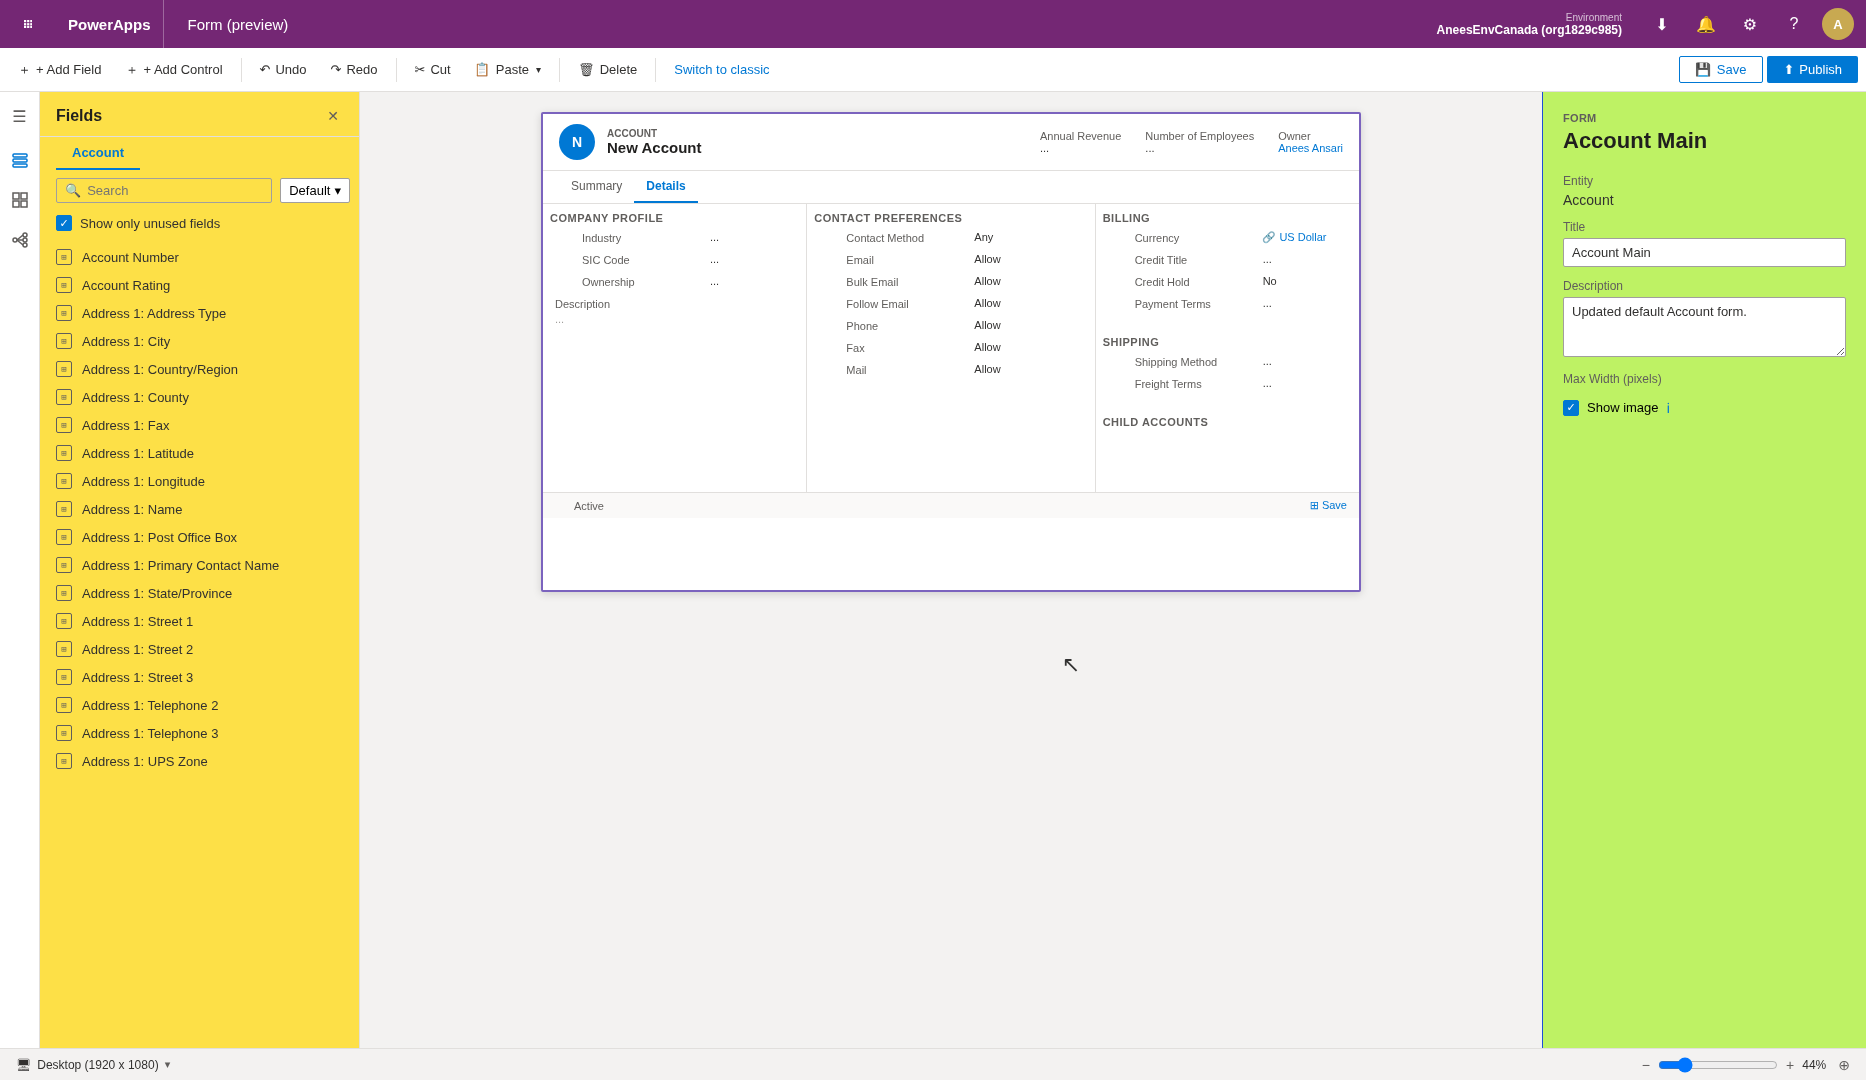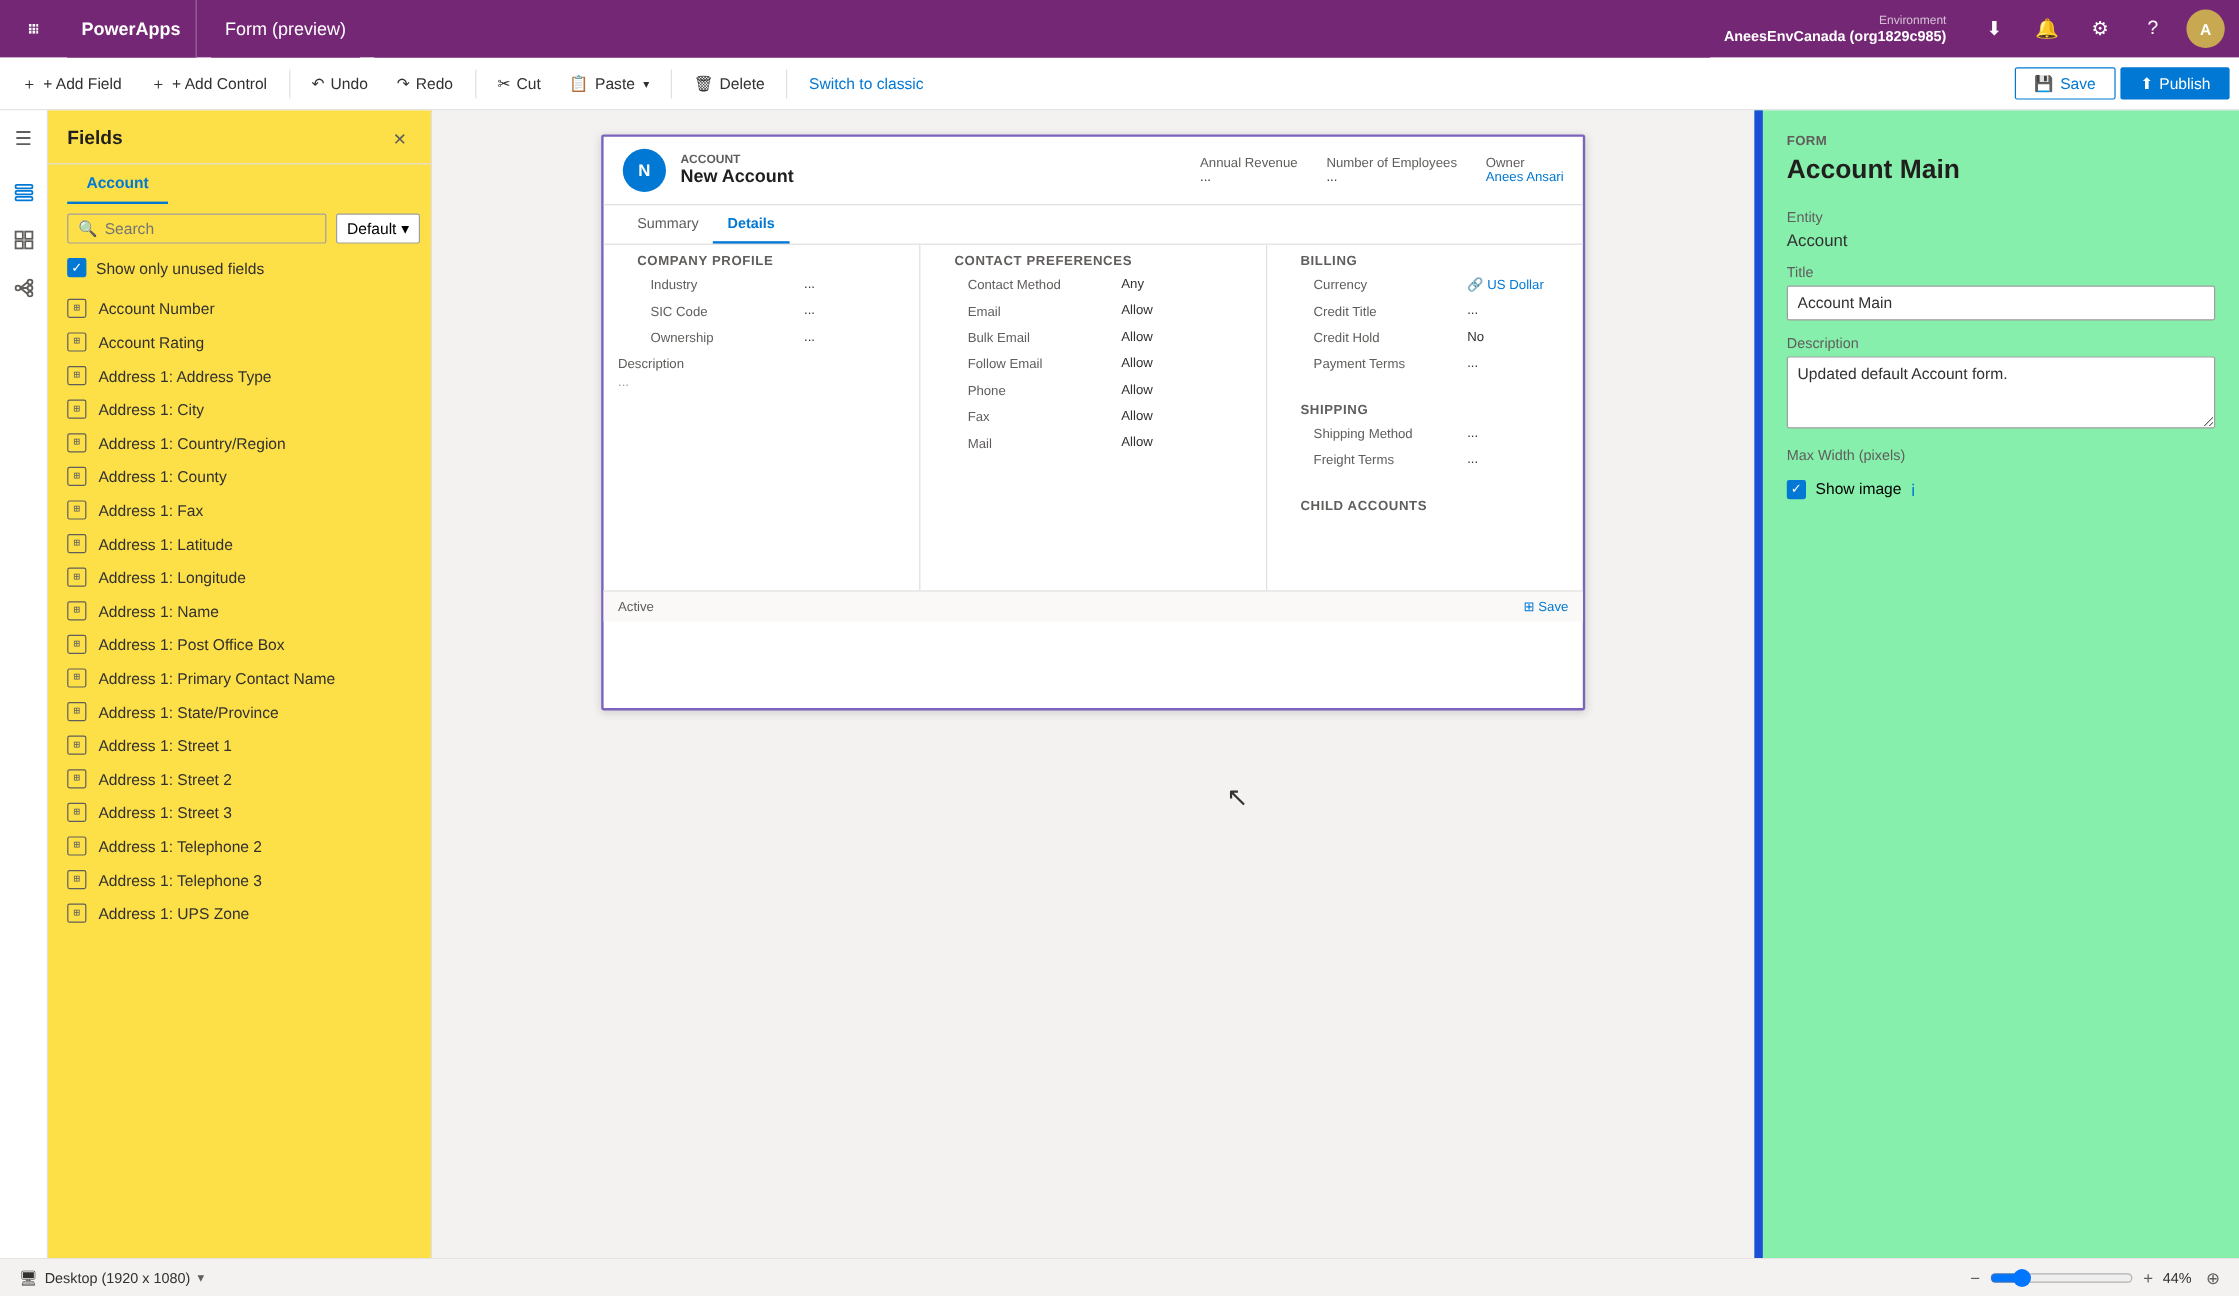--- a/index.html
+++ b/index.html
@@ -136,43 +136,43 @@
     }
     .form-tab {
       padding: 8px 12px; font-size: 12px; cursor: pointer; color: #605e5c; border-bottom: 2px solid transparent;
     }
     .form-tab.active { color: #0078d4; border-bottom-color: #0078d4; font-weight: 600; }
     .form-body { display: flex; gap: 0; padding: 0; }
     .form-section { flex: 1; border-right: 1px solid #e1dfdd; }
     .form-section:last-child { border-right: none; }
     .form-section-header {
       font-size: 11px; font-weight: 700; color: #605e5c; text-transform: uppercase;
-      padding: 8px 28px 4px; letter-spacing: 0.5px;
+      padding: 8px 7px 4px; letter-spacing: 0.5px;
     }
     .form-field-row {
       display: flex; padding: 3px 12px; gap: 8px; min-height: 22px; align-items: flex-start; margin-left: 27px;
     }
     .form-field-label { font-size: 11px; color: #605e5c; width: 120px; flex-shrink: 0; padding-top: 1px; }
     .form-field-value { font-size: 11px; color: #323130; }
     .form-field-value.link { color: #0078d4; cursor: pointer; }
     .form-description-area {
       padding: 4px 12px 8px;
     }
     .form-description-label { font-size: 11px; color: #605e5c; margin-bottom: 3px; }
     .form-description-value { font-size: 11px; color: #a19f9d; }
     .form-footer {
       display: flex; justify-content: space-between; align-items: center;
       padding: 6px 12px; border-top: 1px solid #e1dfdd; background: #faf9f8;
     }
-    .form-footer-label { font-size: 11px; color: #605e5c; }
+    .form-footer-label { font-size: 11px; color: #605e5c; margin-left: 19px; }
     .form-footer-save { font-size: 11px; color: #0078d4; cursor: pointer; }
 
     
     .right-panel {
-      width: 404px; background: #86efac; border-left: 7px solid #1d4ed8;
+      width: 324px; background: #bef264; border-left: 1px solid #1d4ed8;
       padding: 20px; overflow-y: auto;
     }
     .right-panel-section { font-size: 11px; color: #605e5c; margin-bottom: 4px; text-transform: uppercase; font-weight: 600; letter-spacing: 0.3px; }
     .right-panel-title { font-size: 22px; font-weight: 600; color: #201f1e; margin-bottom: 20px; }
     .right-panel-label { font-size: 12px; color: #605e5c; margin-bottom: 4px; margin-top: 12px; }
     .right-panel-value { font-size: 14px; color: #323130; margin-bottom: 4px; }
     .right-panel-input {
       width: 100%; border: 1px solid #a19f9d; border-radius: 2px; padding: 6px 8px;
       font-size: 13px; outline: none; color: #323130;
     }

